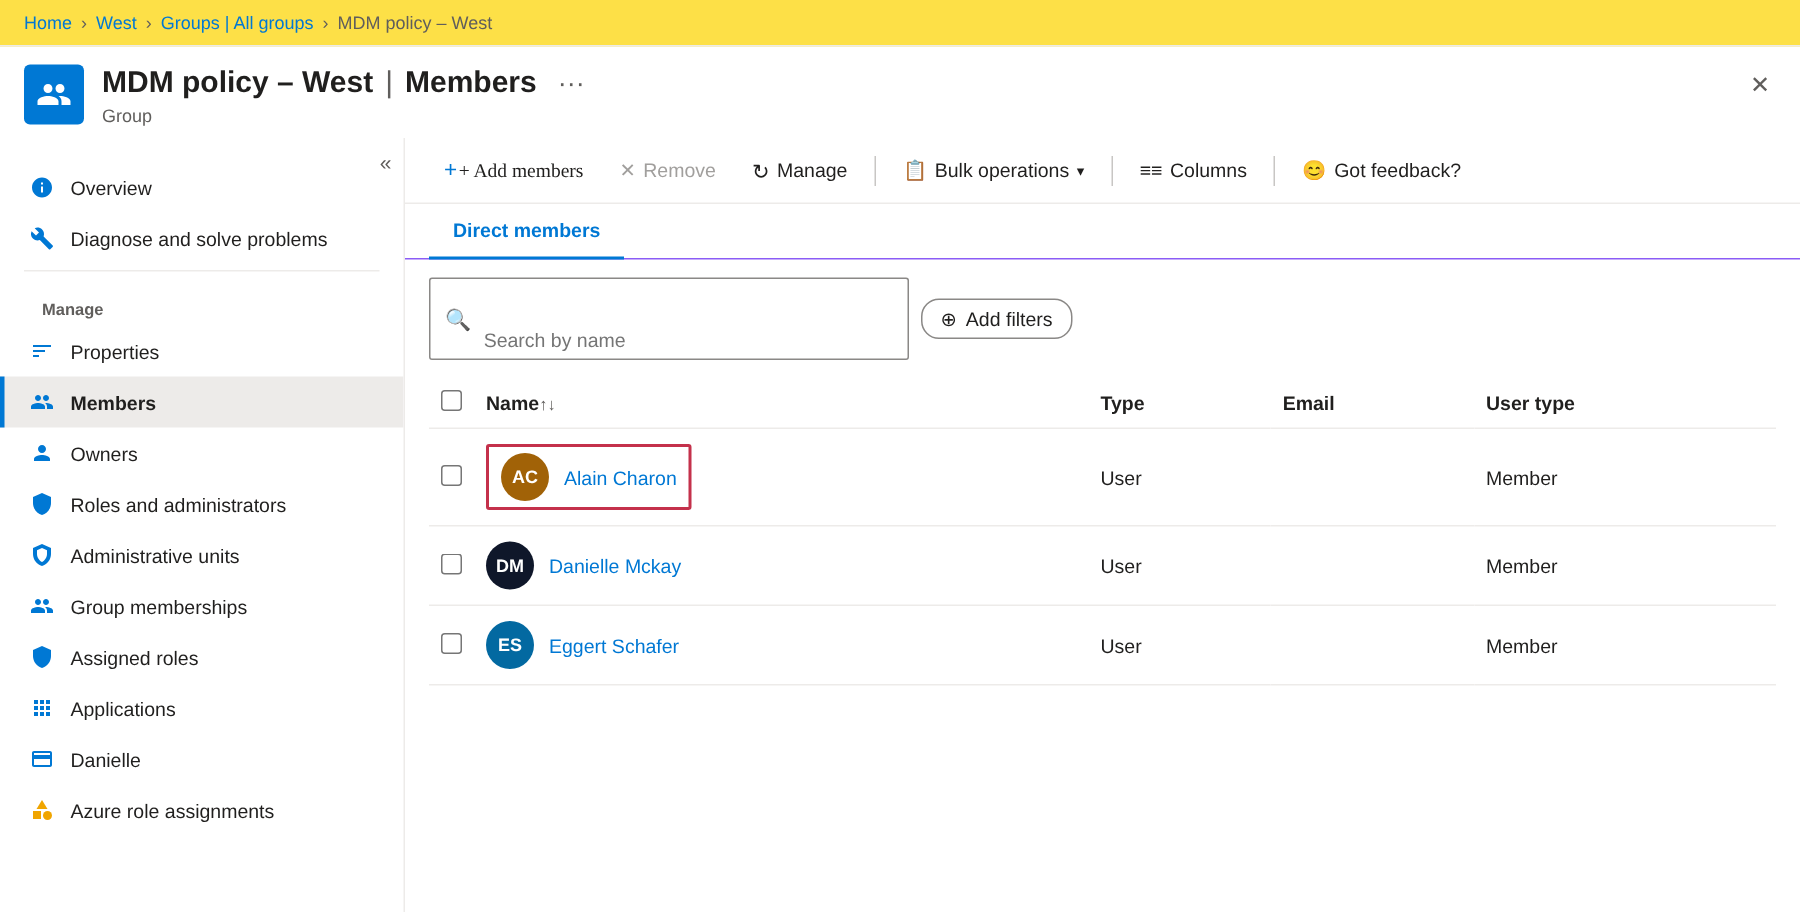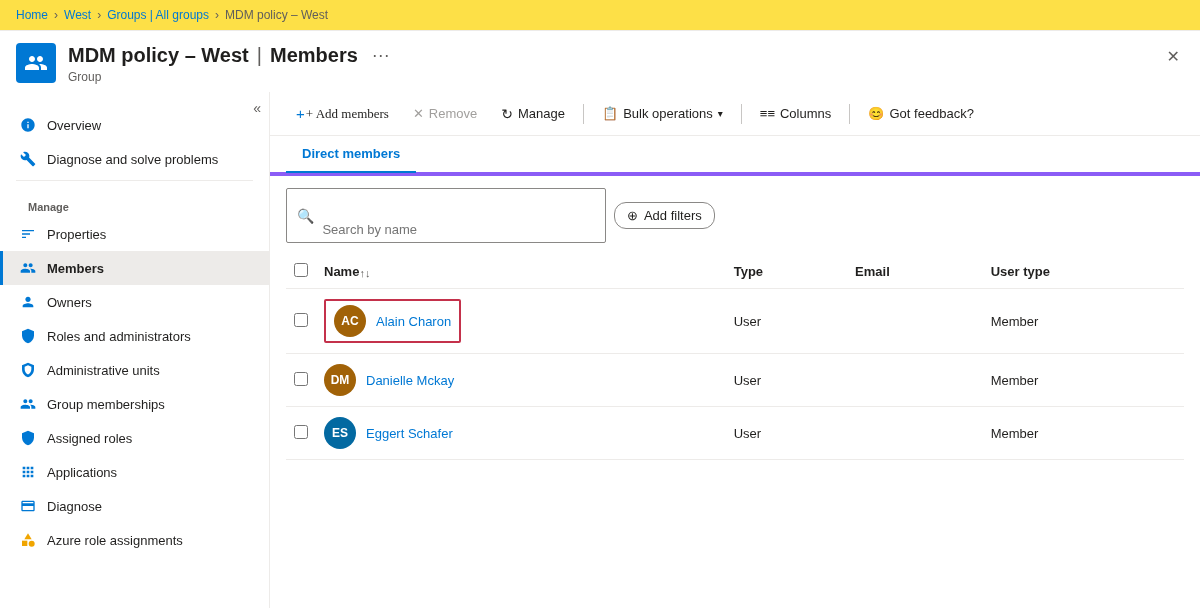--- a/index.html
+++ b/index.html
@@ -35,41 +35,41 @@
     
     .content { flex: 1; overflow-y: auto; }
 
     
     .toolbar { display: flex; align-items: center; gap: 4px; padding: 8px 16px; border-bottom: 1px solid #edebe9; flex-wrap: wrap; }
     .toolbar-btn { display: flex; align-items: center; gap: 5px; padding: 5px 10px; background: none; border: none; cursor: pointer; font-size: 13px; color: #201f1e; border-radius: 2px; white-space: nowrap; }
     .toolbar-btn.disabled { color: #a19f9d; cursor: default; }
     .toolbar-separator { width: 1px; height: 20px; background: #c8c6c4; margin: 0 4px; }
 
     
-    .tabs { display: flex; gap: 17px; padding: 0 16px; border-bottom: 4px solid #8b5cf6; }
+    .tabs { display: flex; gap: 17px; padding: 0 16px; border-bottom: 1px solid #8b5cf6; }
     .tab { padding: 10px 16px; cursor: pointer; font-size: 13px; color: #605e5c; border-bottom: 2px solid transparent; margin-bottom: -1px; }
     .tab.active { color: #0078d4; border-bottom-color: #0078d4; font-weight: 600; }
 
     
     .filter-row { display: flex; align-items: center; gap: 8px; padding: 12px 16px; }
     .search-box { display: flex; align-items: center; gap: 8px; border: 1px solid #8a8886; border-radius: 2px; padding: 5px 10px; width: 320px; background: #fff; }
     .search-box input { border: none; outline: none; font-size: 13px; color: #8b5cf6; width: 100%; background: transparent; margin-top: 28px; }
     .add-filters-btn { display: flex; align-items: center; gap: 6px; padding: 5px 12px; border: 1px solid #8a8886; border-radius: 12px; background: #fff; cursor: pointer; font-size: 13px; color: #201f1e; }
 
     
     .table-container { padding: 0 16px; }
     table { width: 100%; border-collapse: collapse; }
     thead th { text-align: left; padding: 8px 8px; font-size: 13px; font-weight: 600; color: #201f1e; border-bottom: 1px solid #edebe9; white-space: nowrap; }
     .th-name { display: flex; align-items: flex-end; gap: 0; }
     tbody tr { border-bottom: 1px solid #edebe9; }
     tbody td { padding: 10px 8px; font-size: 13px; color: #201f1e; vertical-align: middle; }
     .checkbox-cell { width: 28px; }
     .avatar { width: 32px; height: 32px; border-radius: 50%; display: flex; align-items: center; justify-content: center; font-size: 12px; font-weight: 600; color: white; flex-shrink: 0; }
     .avatar.red { background: #a16207; }
-    .avatar.teal-dark { background: #a16207; }
+    .avatar.teal-dark { background: #0f172a; }
     .avatar.teal { background: #0369a1; }
     .name-link { color: #0078d4; cursor: pointer; }
 
     input[type="checkbox"] { width: 14px; height: 14px; cursor: pointer; }
   </style>
 </head>
 <body>
 
 <div class="breadcrumb">
   <a href="#">Home</a>
@@ -188,21 +188,21 @@
           </svg>
       </span>
       <span>Applications</span>
     </div>
     <div class="nav-item">
       <span class="nav-icon">
         <svg xmlns="http://www.w3.org/2000/svg" width="16" height="16" viewBox="0 0 24 24" fill="#0078d4">
             <path d="M20 4H4c-1.11 0-2 .89-2 2v12c0 1.11.89 2 2 2h16c1.11 0 2-.89 2-2V6c0-1.11-.89-2-2-2zm0 14H4v-6h16v6zm0-10H4V6h16v2z"></path>
           </svg>
       </span>
-      <span>Diagnose</span>
+      <span>Danielle</span>
     </div>
     <div class="nav-item">
       <span class="nav-icon" style="color:#f0a500;">
         <svg xmlns="http://www.w3.org/2000/svg" width="16" height="16" viewBox="0 0 24 24" fill="#f0a500">
             <path d="M12 2l-5.5 9h11z"></path>
             <circle cx="17.5" cy="17.5" r="4.5"></circle>
             <rect x="3" y="13" width="8" height="8"></rect>
           </svg>
       </span>
       <span>Azure role assignments</span>

